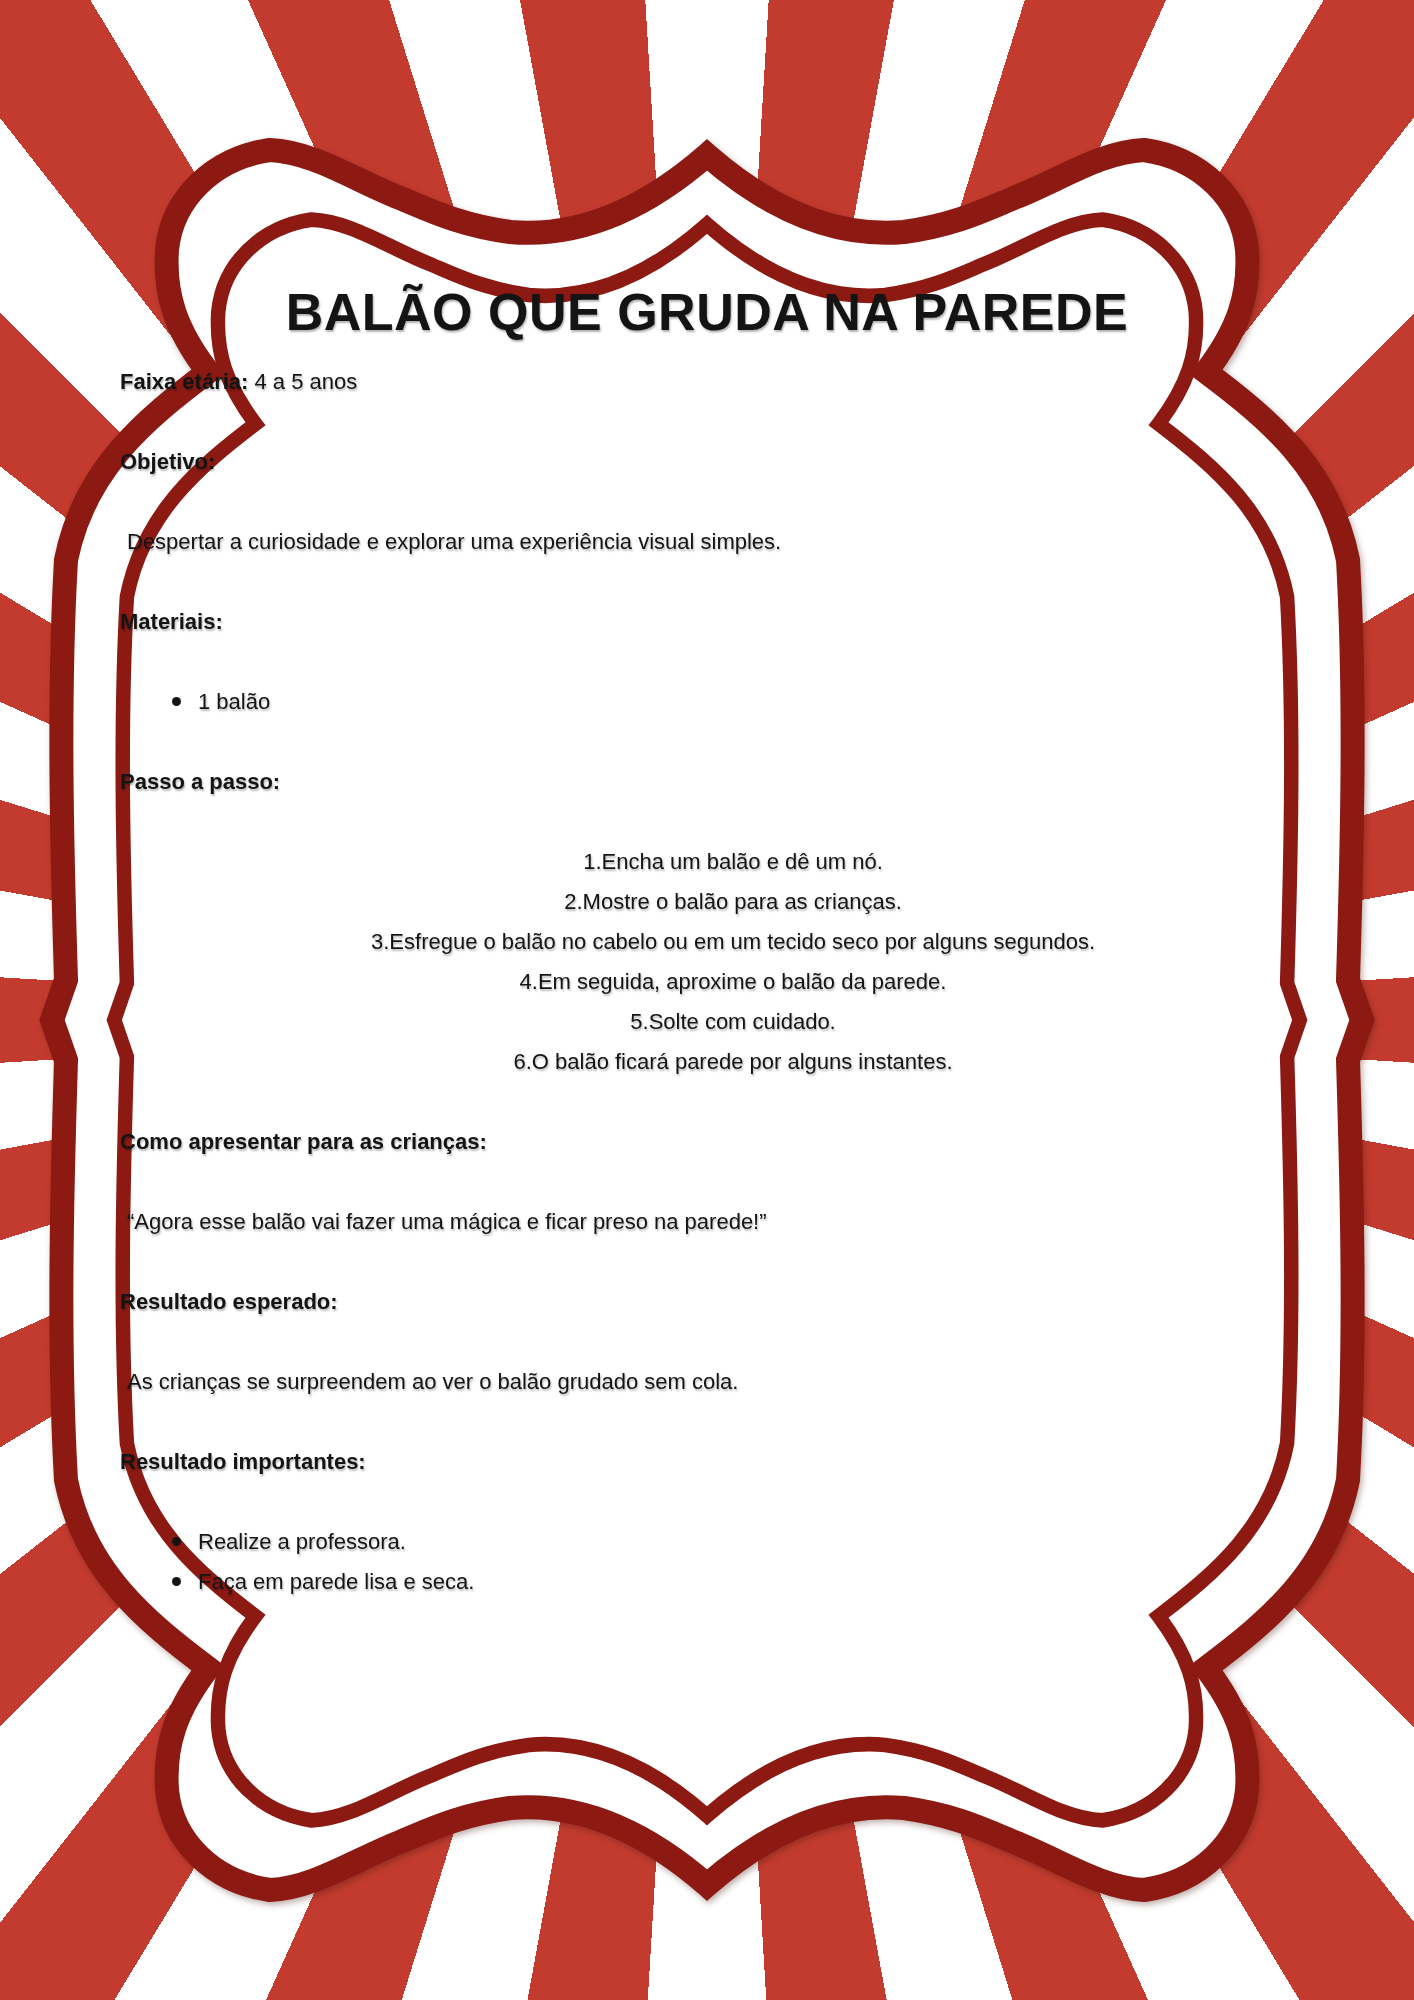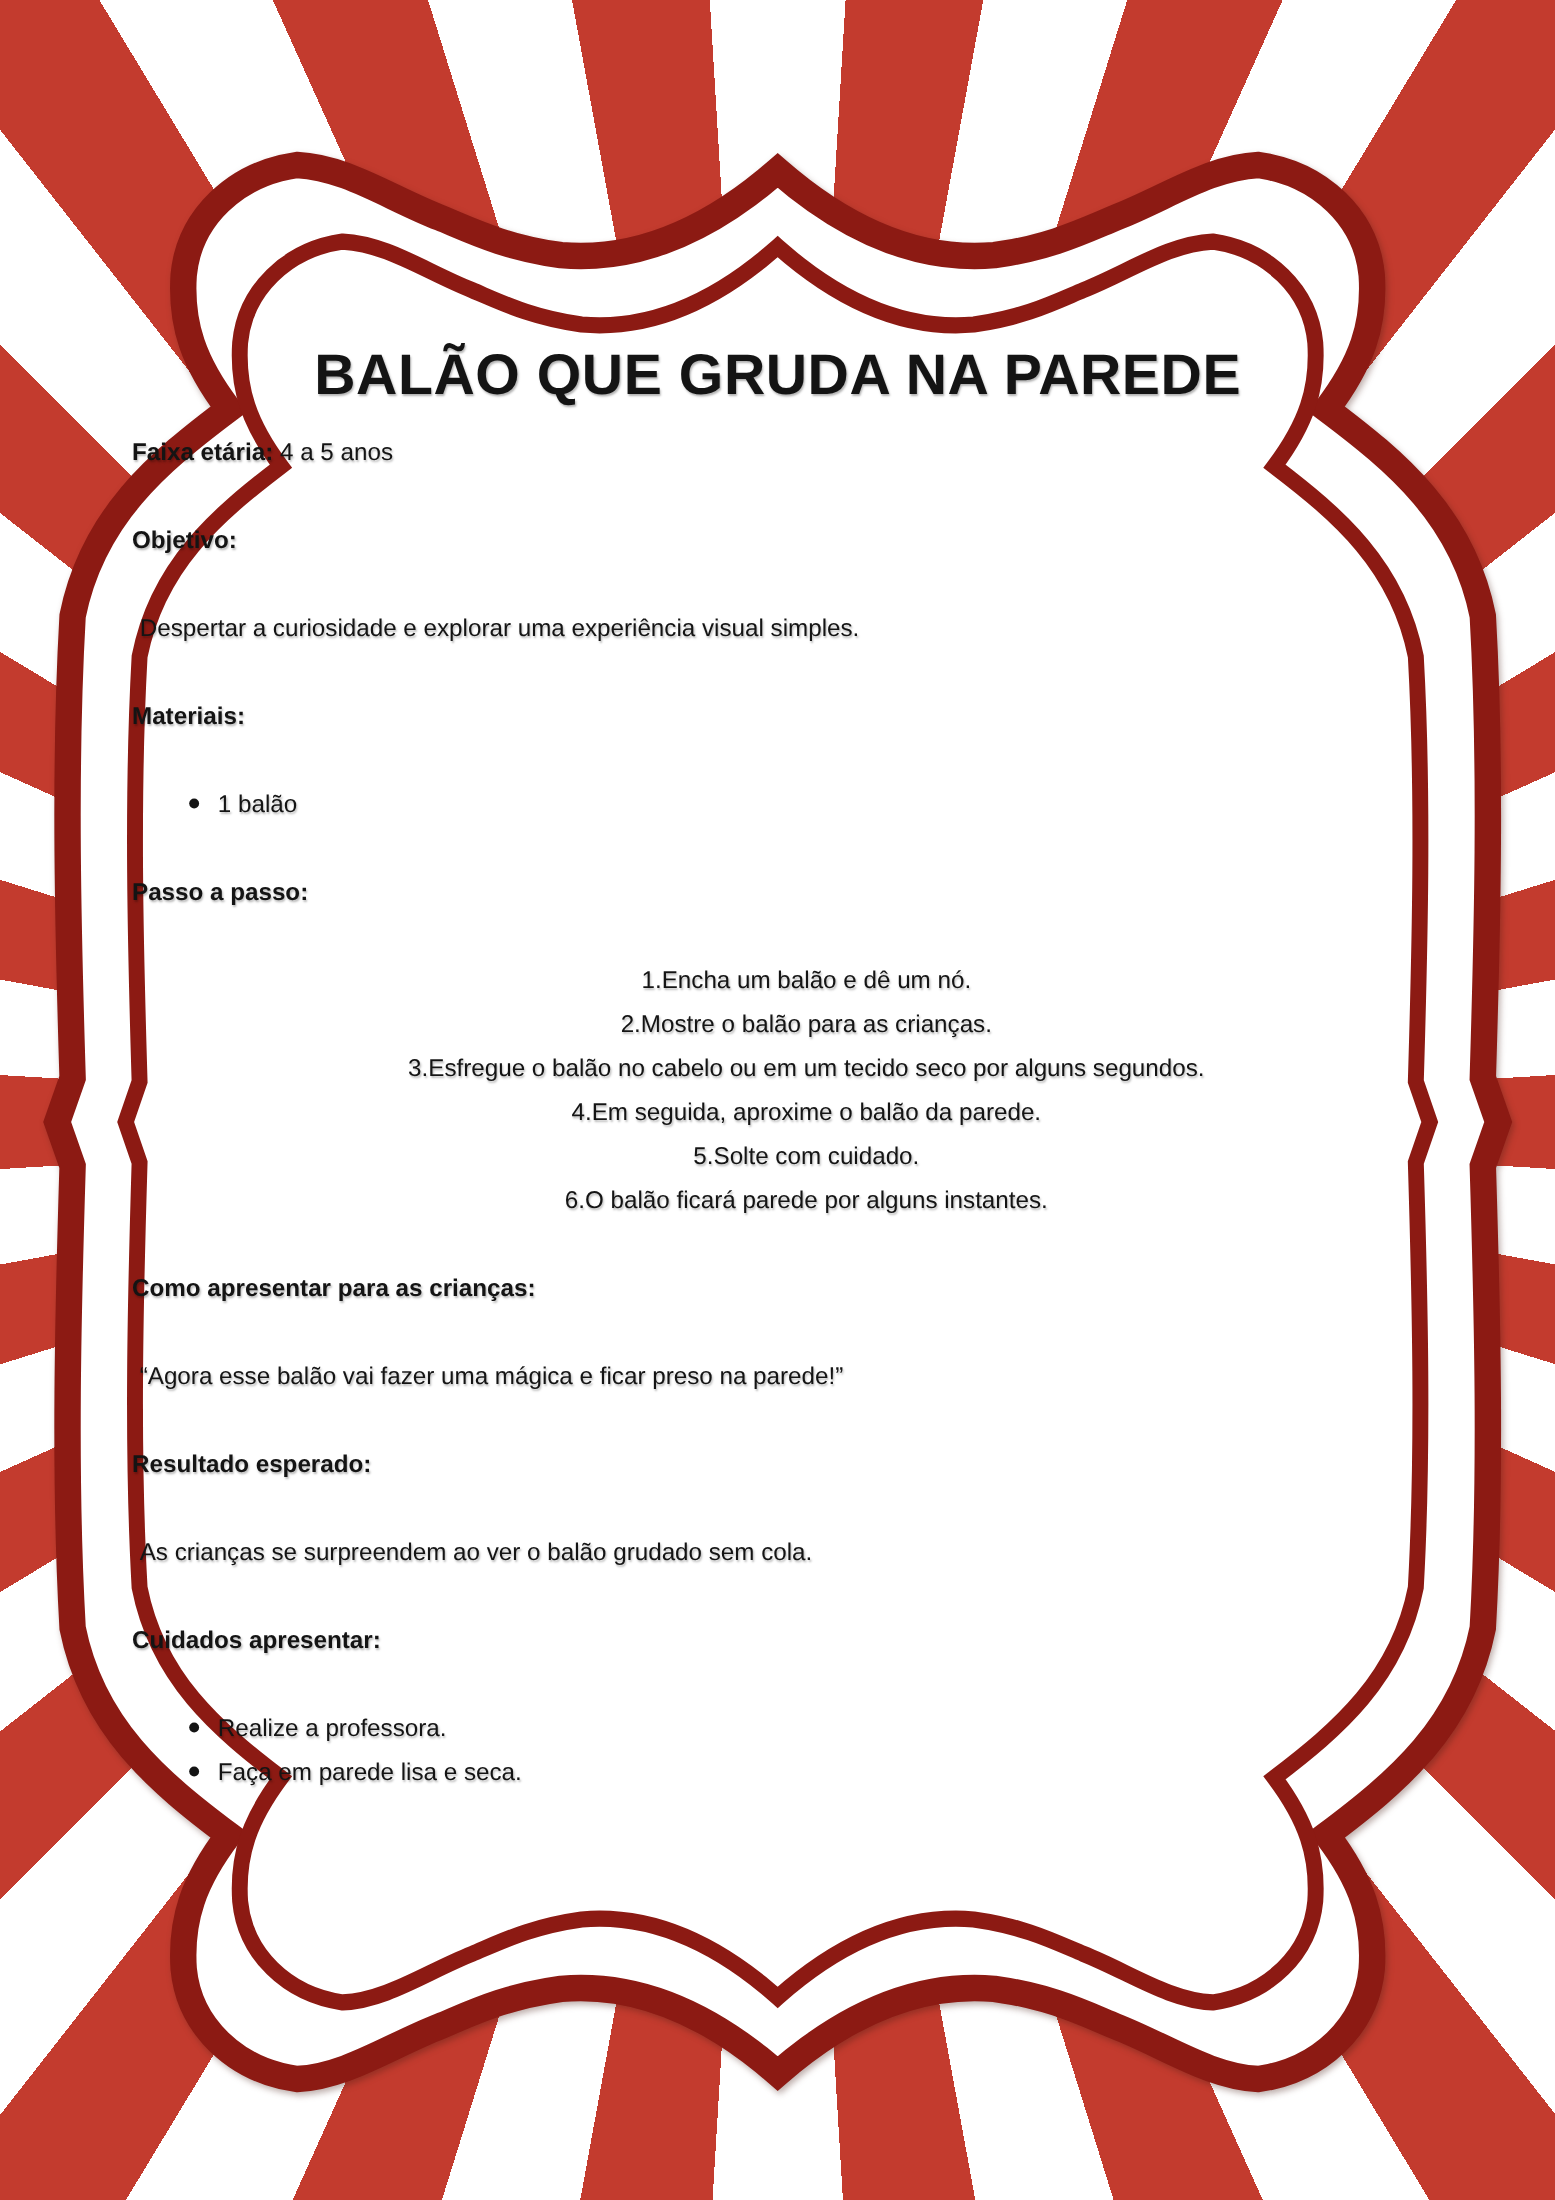--- a/index.html
+++ b/index.html
@@ -19,21 +19,21 @@
         var(--ray) 6.923deg 13.846deg);
     font-family:"Liberation Sans","DejaVu Sans",sans-serif;
     color:var(--ink);
   }
   svg.frame{position:absolute;left:0;top:0;width:1414px;height:2000px;}
   .frame-outer{fill:var(--paper);stroke:var(--maroon);stroke-width:24;}
   .frame-inner{fill:none;stroke:var(--maroon);stroke-width:16;}
   .shadowed{filter:drop-shadow(2px 3px 3px rgba(70,25,18,0.35));}
 
   .content{
-    position:absolute;left:120px;top:309px;width:1174px;
+    position:absolute;left:120px;top:280px;width:1174px;
   }
   .title{
     font-size:52px;font-weight:bold;line-height:64px;
     text-align:center;letter-spacing:.5px;
     margin:0 0 18px 0;
     text-shadow:1px 2px 2px rgba(0,0,0,0.30);
   }
   .line{height:40px;line-height:40px;font-size:22px;white-space:nowrap;
         text-shadow:1px 2px 2px rgba(0,0,0,0.28);}
   .gap{height:40px;}
@@ -156,20 +156,20 @@
     <div class="line hdr">Como apresentar para as crianças:</div>
     <div class="gap"></div>
     <div class="line para">“Agora esse balão vai fazer uma mágica e ficar preso na parede!”</div>
 
     <div class="gap"></div>
     <div class="line hdr">Resultado esperado:</div>
     <div class="gap"></div>
     <div class="line para">As crianças se surpreendem ao ver o balão grudado sem cola.</div>
 
     <div class="gap"></div>
-    <div class="line hdr">Cuidados apresentar:</div>
+    <div class="line hdr">Resultado importantes:</div>
     <div class="gap"></div>
     <ul class="plain dots">
       <li class="line">Realize a professora.</li>
       <li class="line">Faça em parede lisa e seca.</li>
     </ul>
   </div>
 </div>
 
 </body></html>

